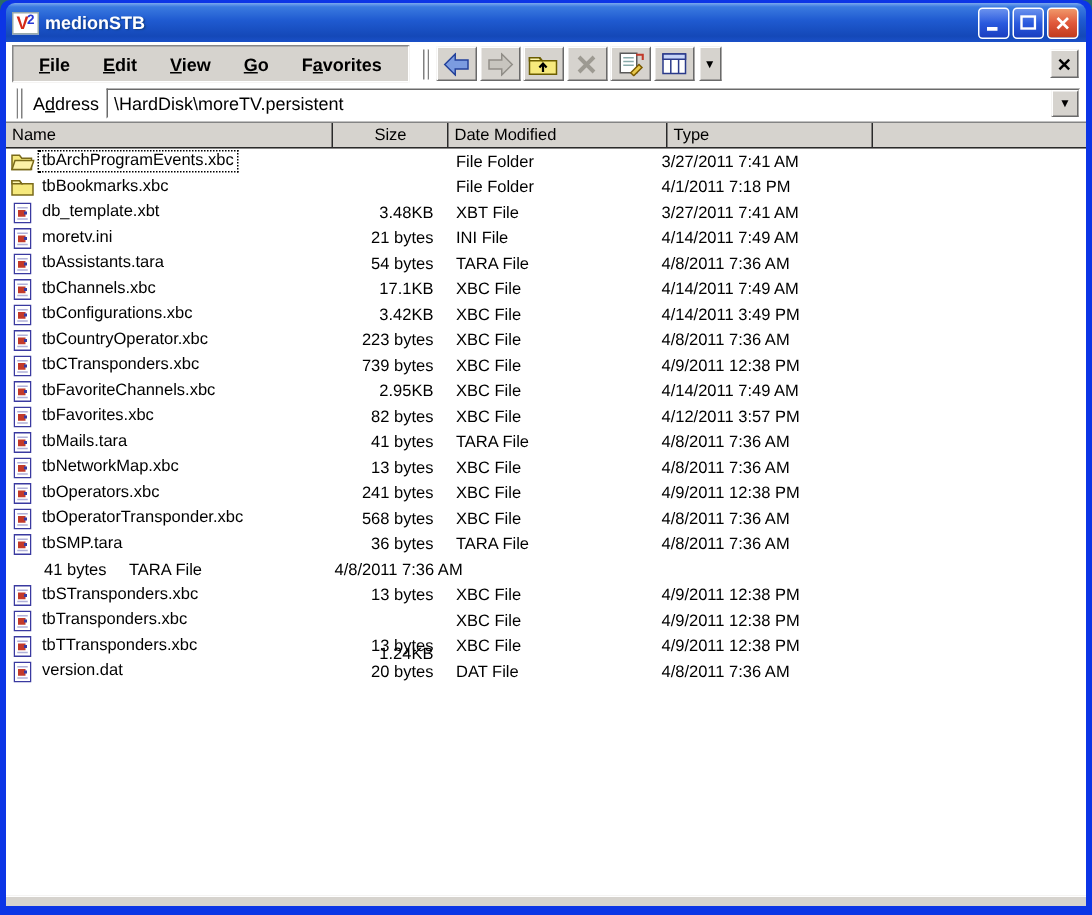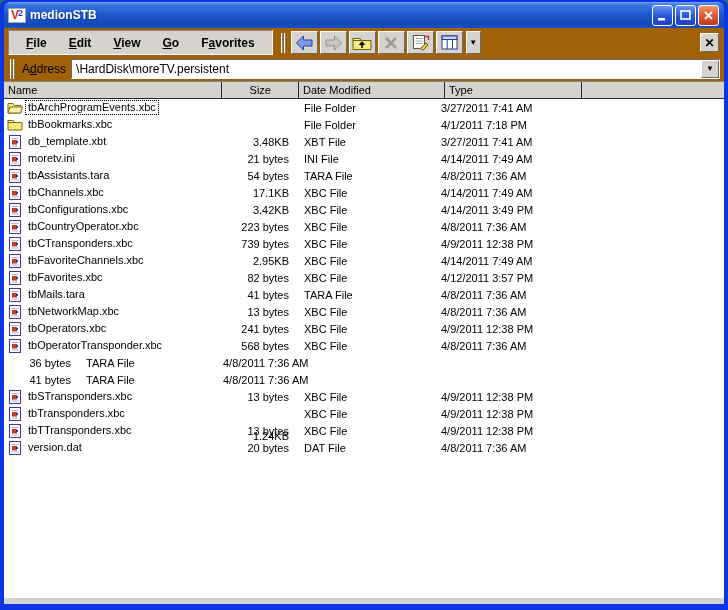--- a/index.html
+++ b/index.html
@@ -17,21 +17,21 @@
   .logo .lv { color:#d42a1a; font-weight:bold; font-size:12px; font-style:normal; }
   .logo .ln { color:#2a3ad4; font-weight:bold; font-size:9px; margin-left:-1px; margin-top:-4px; }
   .title { color:#fff; font-weight:bold; font-size:12px; text-shadow:1px 1px 1px #12408a; flex:1; }
   .winbtns { display:flex; gap:2px; }
   .wb { width:21px; height:21px; border-radius:3px; border:1px solid #fff;
         display:flex; align-items:center; justify-content:center; }
   .wb.bluebtn { background:linear-gradient(180deg,#6a92ee 0%,#2a5ade 50%,#1a3ec0 100%); }
   .wb.redbtn  { background:linear-gradient(180deg,#f0986a 0%,#e0583a 50%,#c03a1e 100%); }
 
   
-  .chrome { height:576px; background:#a16207; display:flex; flex-direction:column; }
+  .chrome { height:576px; background:#ffffff; display:flex; flex-direction:column; }
 
   .menurow { height:29px; display:flex; align-items:center; padding:2px 4px; }
   .menubox { height:25px; display:flex; align-items:center; border:1px solid;
              border-color:#868686 #fff #fff #868686; background:#d6d3ce; padding:0 6px; margin-right:6px; }
   .menuitem { font-weight:bold; font-size:12px; padding:2px 11px; color:#000; white-space:nowrap; }
   .menuitem u { text-underline-offset:1px; }
 
   .gripper { width:8px; height:20px; margin:0 2px; display:flex; gap:1px; }
   .gripper i { display:block; width:2px; height:100%; border-left:1px solid #fff; border-right:1px solid #808080; }
 
@@ -443,20 +443,31 @@
                   <rect x="7" y="6" width="2" height="2" fill="#3a3aa0"></rect>
                 </svg>
               </span>
               <span class="fname">tbOperatorTransponder.xbc</span>
             </div>
             <div class="cell size" style="width: 77px;">568 bytes</div>
             <div class="cell type" style="width: 137px;">XBC File</div>
             <div class="cell date" style="width: 146px;">4/8/2011 7:36 AM</div>
           </div>
           <div class="row">
+            <div class="cell name" style="width: 218px;">
+              <span class="ficon">
+                <svg width="12" height="14" viewBox="0 0 12 14">
+                  <rect x="0.5" y="0.5" width="11" height="13" fill="#fff" stroke="#3a3aa0"></rect>
+                  <path d="M2.5 3.5 h7 M2.5 11 h7" stroke="#b0b0d8"></path>
+                  <rect x="3" y="5" width="5" height="4.5" fill="#c23a2a"></rect>
+                  <rect x="7" y="6" width="2" height="2" fill="#3a3aa0"></rect>
+                </svg>
+              </span>
+              <span class="fname">tbSMP.tara</span>
+            </div>
             <div class="cell size" style="width: 77px;">36 bytes</div>
             <div class="cell type" style="width: 137px;">TARA File</div>
             <div class="cell date" style="width: 146px;">4/8/2011 7:36 AM</div>
           </div>
           <div class="row">
             <div class="cell size" style="width: 77px;">41 bytes</div>
             <div class="cell type" style="width: 137px;">TARA File</div>
             <div class="cell date" style="width: 146px;">4/8/2011 7:36 AM</div>
           </div>
           <div class="row">

